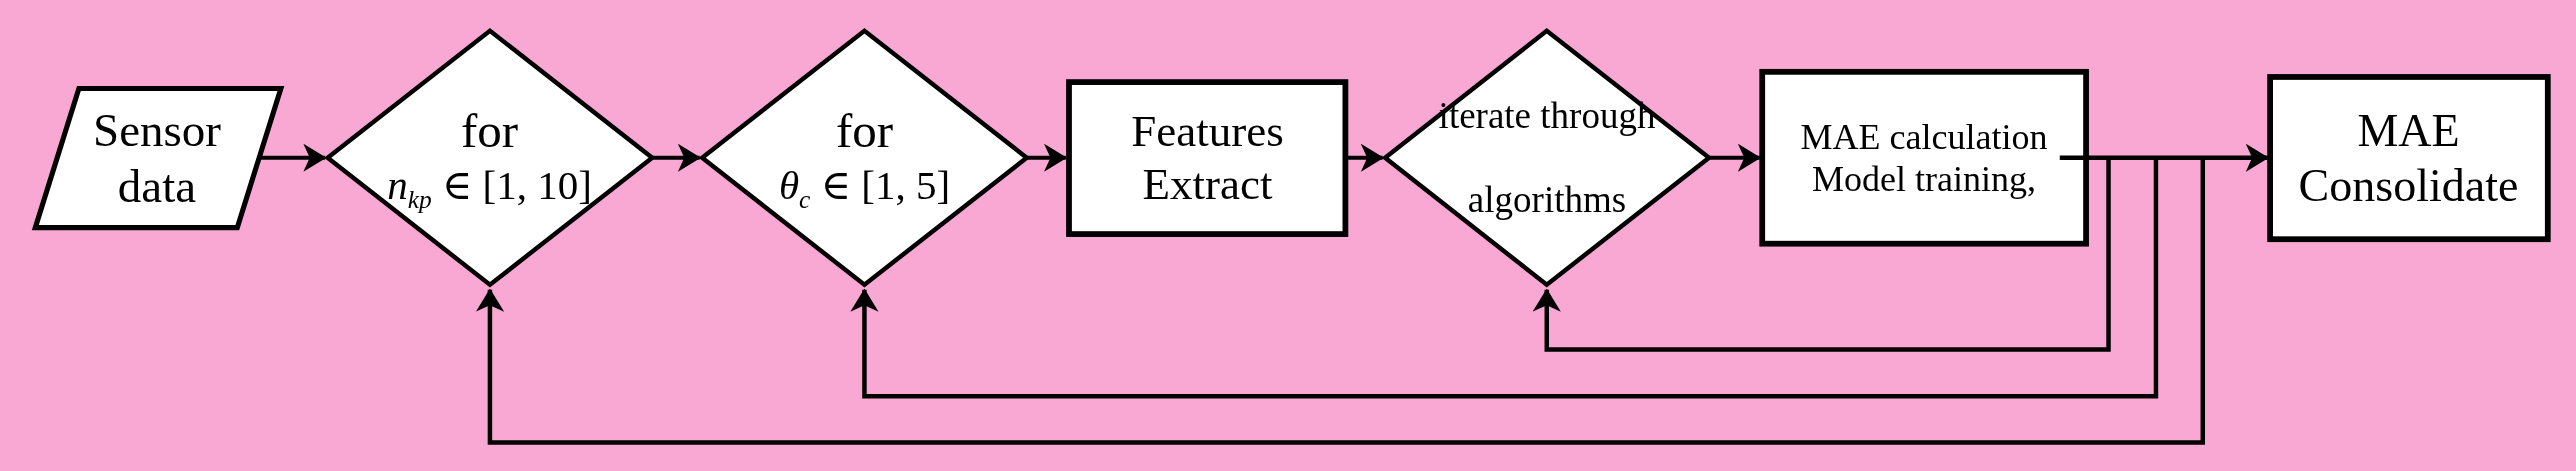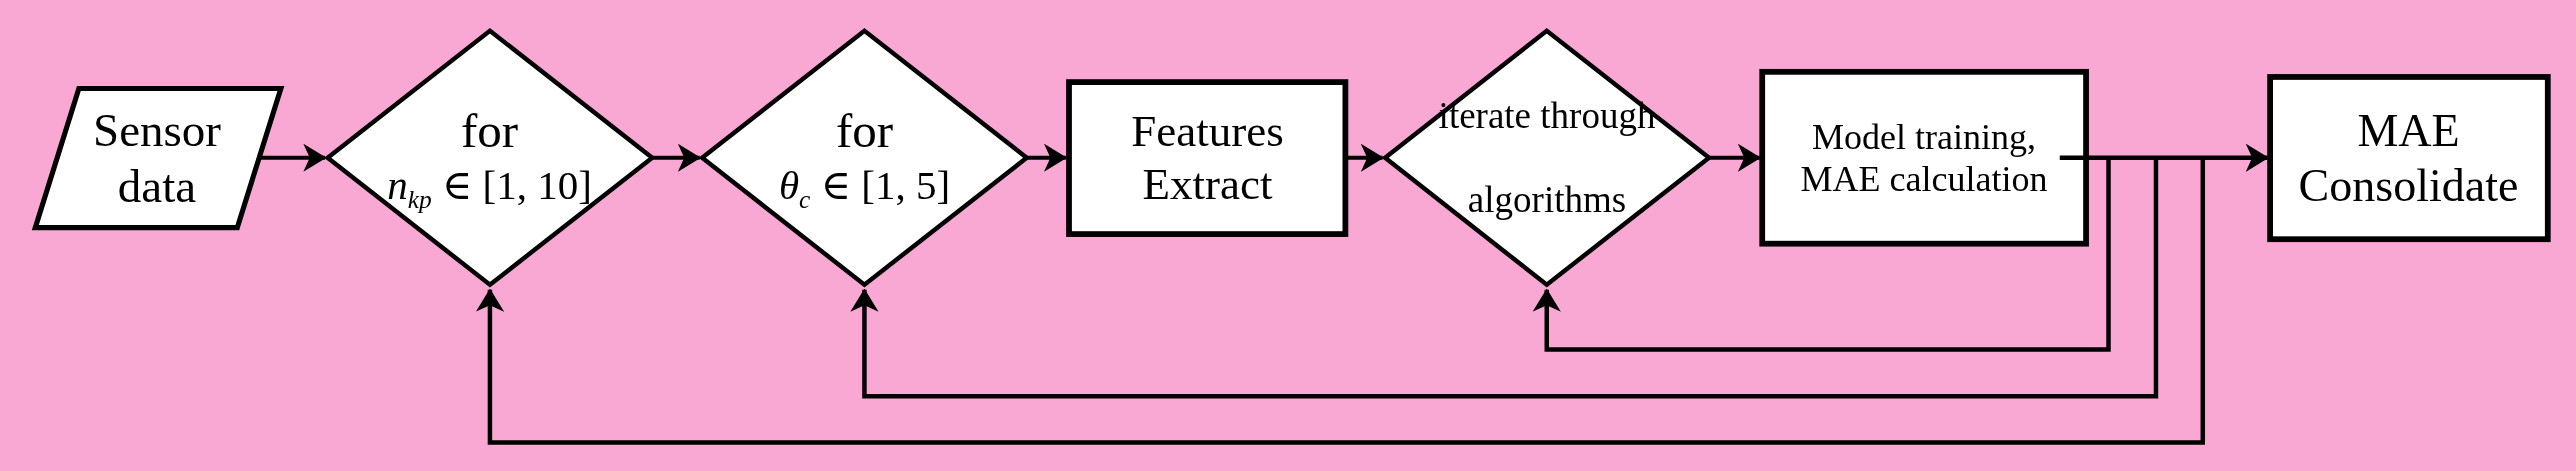--- a/index.html
+++ b/index.html
@@ -91,22 +91,22 @@
     <div>Features</div>
     <div>Extract</div>
   </div>
 
   <div class="label lbl-iterate">
     <div>iterate through</div>
     <div>algorithms</div>
   </div>
 
   <div class="label lbl-model">
+    <div>MAE calculation</div>
     <div>Model training,</div>
-    <div>MAE calculation</div>
   </div>
 
   <div class="label lbl-consolidate">
     <div>MAE</div>
     <div>Consolidate</div>
   </div>
 
 </div>
 
 

